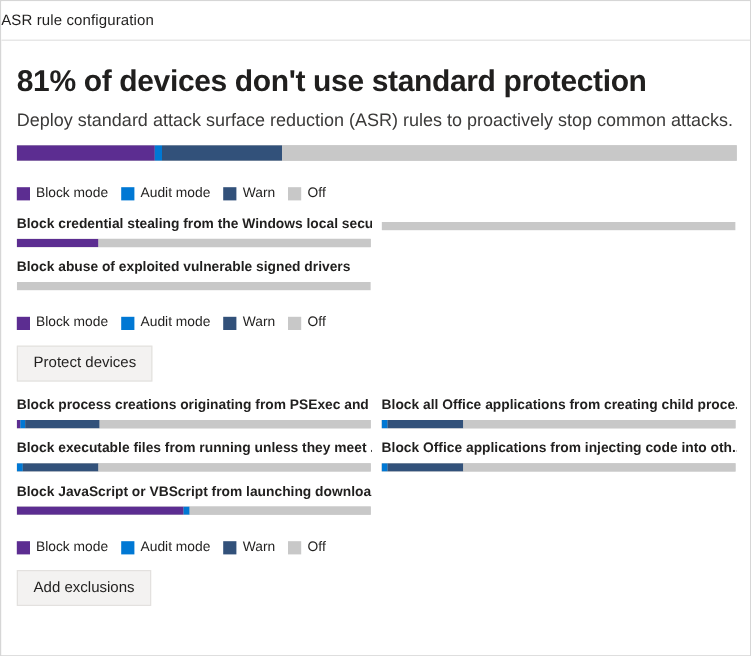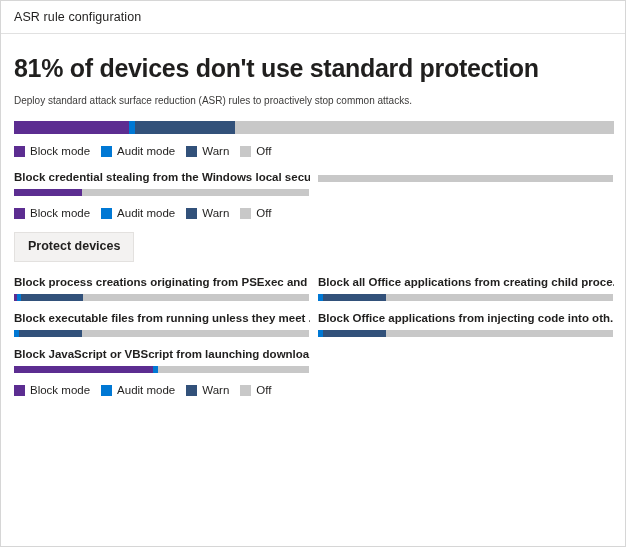--- a/index.html
+++ b/index.html
@@ -19,21 +19,20 @@
     background: #ffffff;
     border: 1px solid #d6d6d6;
     overflow: hidden;
   }
   .titlebar {
     height: 33px;
     box-sizing: border-box;
     border-bottom: 1px solid #e1e1e1;
     display: flex;
     align-items: center;
-    padding-left: 13px;
     background: #ffffff;
   }
   .titlebar-text {
     font-size: 12.5px;
     color: #201f1e;
     letter-spacing: .1px;
   }
   .body {
     padding: 12px 13px 0 13px;
   }
@@ -43,41 +42,41 @@
   h2.heading {
     margin: 7px 0 0 0;
     font-size: 25px;
     line-height: 30px;
     font-weight: bold;
     color: #201f1e;
     letter-spacing: -0.3px;
   }
   .subtext {
     margin-top: 11px;
-    font-size: 10px;
+    font-size: 15px;
     color: #3b3a39;
     line-height: 14px;
   }
 
   
   .summary-bar {
     margin-top: 13px;
     height: 13px;
     width: 600px;
     display: flex;
     background: #c8c8c8;
     overflow: hidden;
   }
   .summary-bar .seg { height: 100%; }
 
   
   .legend {
     display: flex;
     align-items: center;
-    margin-top: 11px;
+    margin-top: 21px;
     gap: 0px;
   }
   .legend-item {
     display: flex;
     align-items: center;
     margin-right: 11px;
   }
   .legend-swatch {
     width: 11px;
     height: 11px;
@@ -126,21 +125,20 @@
   .btn {
     background: #f3f2f1;
     border: 1px solid #e3e1df;
     color: #201f1e;
     font-family: "Liberation Sans", sans-serif;
     font-size: 12.5px;
     padding: 6px 13px 7px 13px;
     line-height: 15px;
     cursor: pointer;
     border-radius: 0;
-    font-weight: bold;
   }
 </style>
 </head>
 <body>
 
 <div class="card">
 
   <div class="titlebar">
     <span class="titlebar-text">ASR rule configuration</span>
   </div>
@@ -183,20 +181,26 @@
             <div class="rule-bar">
               <div class="seg" title="Block mode 23%" style="width: 23%; background: rgb(92, 45, 145);"></div>
               <div class="seg" title="Off 77%" style="width: 77%; background: rgb(200, 200, 200);"></div>
             </div>
           </div>
           <div>
             <div class="rule-bar">
               <div class="seg" title="Off 100%" style="width: 100%; background: rgb(200, 200, 200);"></div>
             </div>
           </div>
+          <div>
+            <div class="rule-title">Block abuse of exploited vulnerable signed drivers</div>
+            <div class="rule-bar">
+              <div class="seg" title="Off 100%" style="width: 100%; background: rgb(200, 200, 200);"></div>
+            </div>
+          </div>
         </div>
 
       <div class="legend" id="legend-mid">
           <div class="legend-item">
             <span class="legend-swatch" style="background: rgb(92, 45, 145);"></span>
             <span class="legend-label">Block mode</span>
           </div>
           <div class="legend-item">
             <span class="legend-swatch" style="background: rgb(0, 120, 212);"></span>
             <span class="legend-label">Audit mode</span>
@@ -275,17 +279,18 @@
             <span class="legend-swatch" style="background: rgb(50, 81, 122);"></span>
             <span class="legend-label">Warn</span>
           </div>
           <div class="legend-item">
             <span class="legend-swatch" style="background: rgb(200, 200, 200);"></span>
             <span class="legend-label">Off</span>
           </div>
         </div>
 
       <div class="buttons">
+        <button class="btn">Add exclusions</button>
       </div>
     </div>
 
   </div>
 </div>
 
 </body></html>

